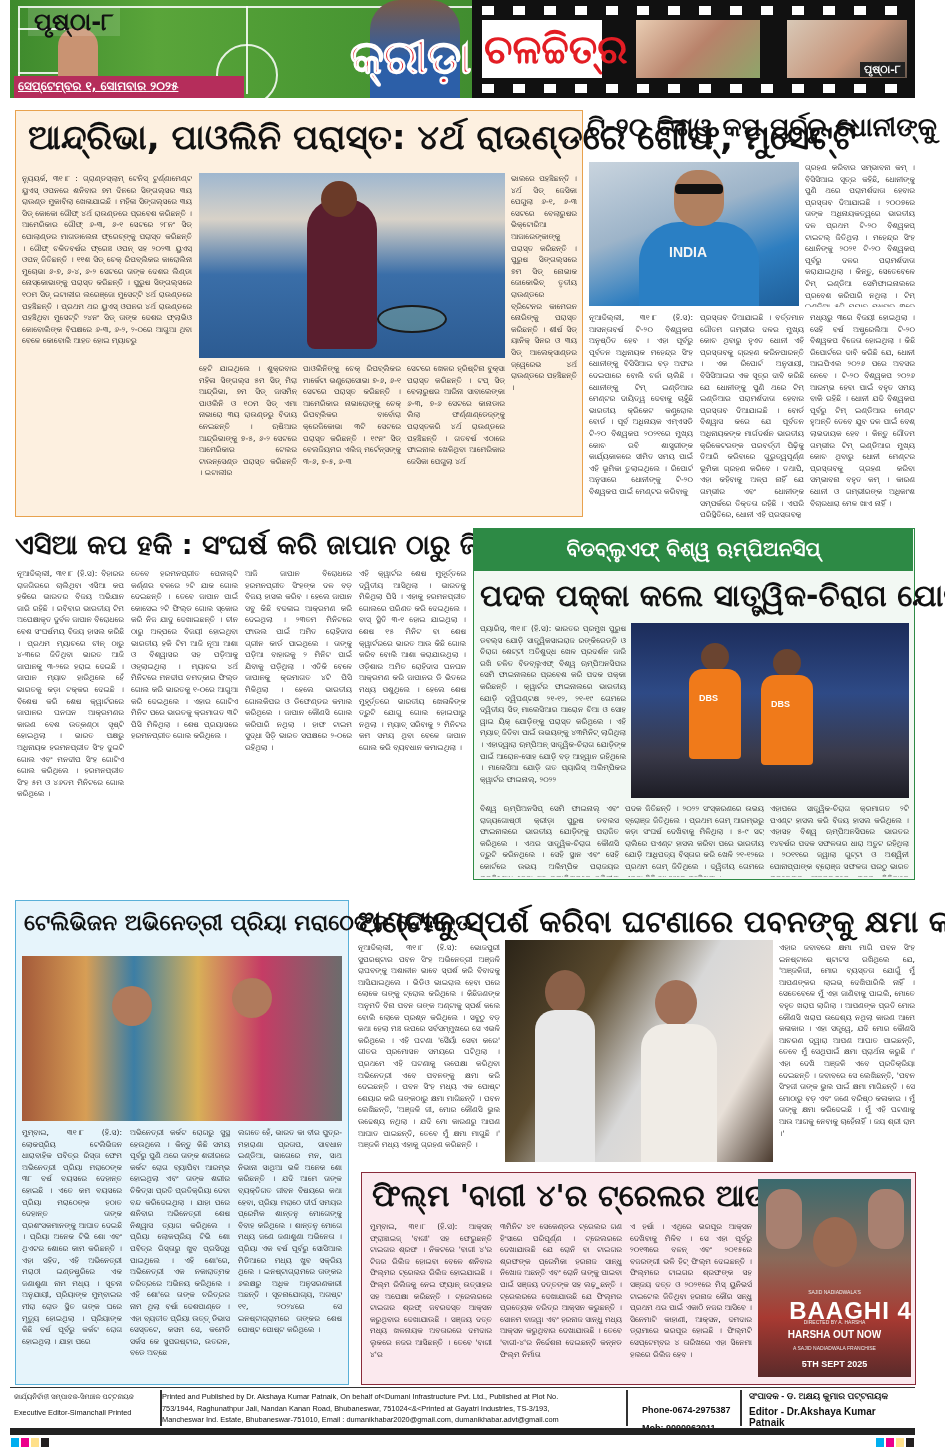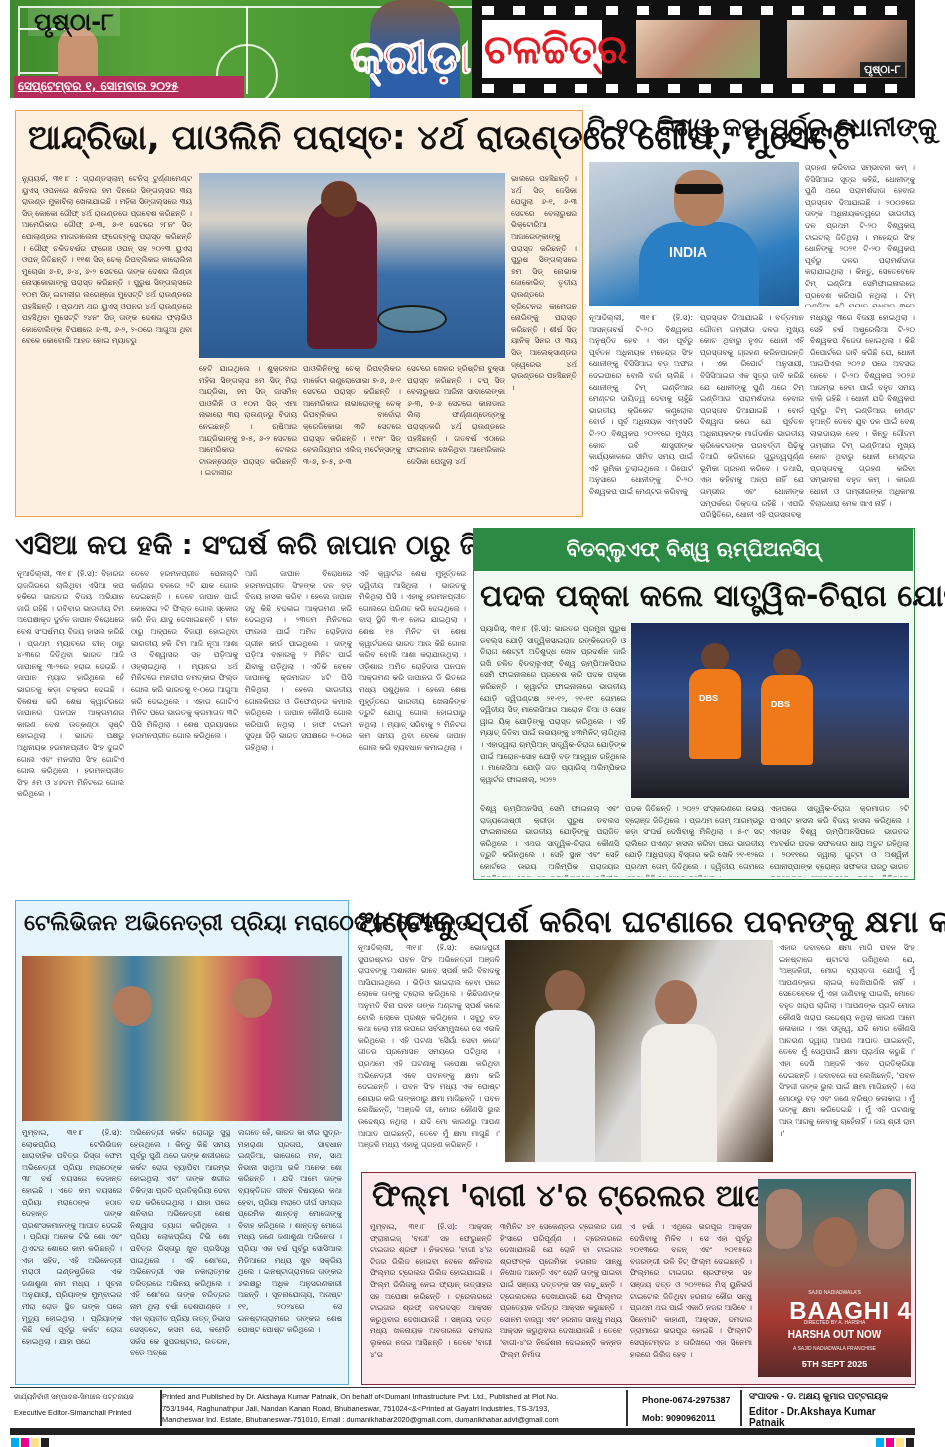--- a/index.html
+++ b/index.html
@@ -221,21 +221,21 @@
   <div class="f-cell" style="left:0;width:152px;">
     <div style="font-size:7px;">କାର୍ଯ୍ୟନିର୍ବାହୀ ସମ୍ପାଦକ-ସିମାଞ୍ଚଳ ପଟ୍ଟନାୟକ</div>
     <div style="margin-top:4px;">Executive Editor-Simanchall Printed</div>
   </div>
   <div class="f-cell" style="left:148px;width:470px;">
     <div>Printed and Published by Dr. Akshaya Kumar Patnaik, On behalf of&lt;Dumani Infrastructure Pvt. Ltd., Published at Plot No.</div>
     <div>753/1944, Raghunathpur Jali, Nandan Kanan Road, Bhubaneswar, 751024&lt;&amp;&lt;Printed at Gayatri Industries, TS-3/193,</div>
     <div>Mancheswar Ind. Estate, Bhubaneswar-751010, Email : dumanikhabar2020@gmail.com, dumanikhabar.advt@gmail.com</div>
   </div>
   <div class="f-cell" style="left:628px;width:104px;font-size:9px;font-weight:bold;">
-    <div style="margin-top:4px;">Phone-0674-2975387</div>
+    <div style="margin-top:14px;">Phone-0674-2975387</div>
     <div style="margin-top:6px;">Mob: 9090962011</div>
   </div>
   <div class="f-cell" style="left:735px;width:170px;border-right:none;">
     <div style="font-size:9px;font-weight:bold;">ସଂପାଦକ - ଡ. ଅକ୍ଷୟ କୁମାର ପଟ୍ଟନାୟକ</div>
     <div style="font-size:10px;font-weight:bold;margin-top:3px;">Editor - Dr.Akshaya Kumar Patnaik</div>
   </div>
 </div>
 <div id="footer-bar" class="abs"></div>
 
 <div class="reg" style="left:11px;background:#00aeef;"></div>

